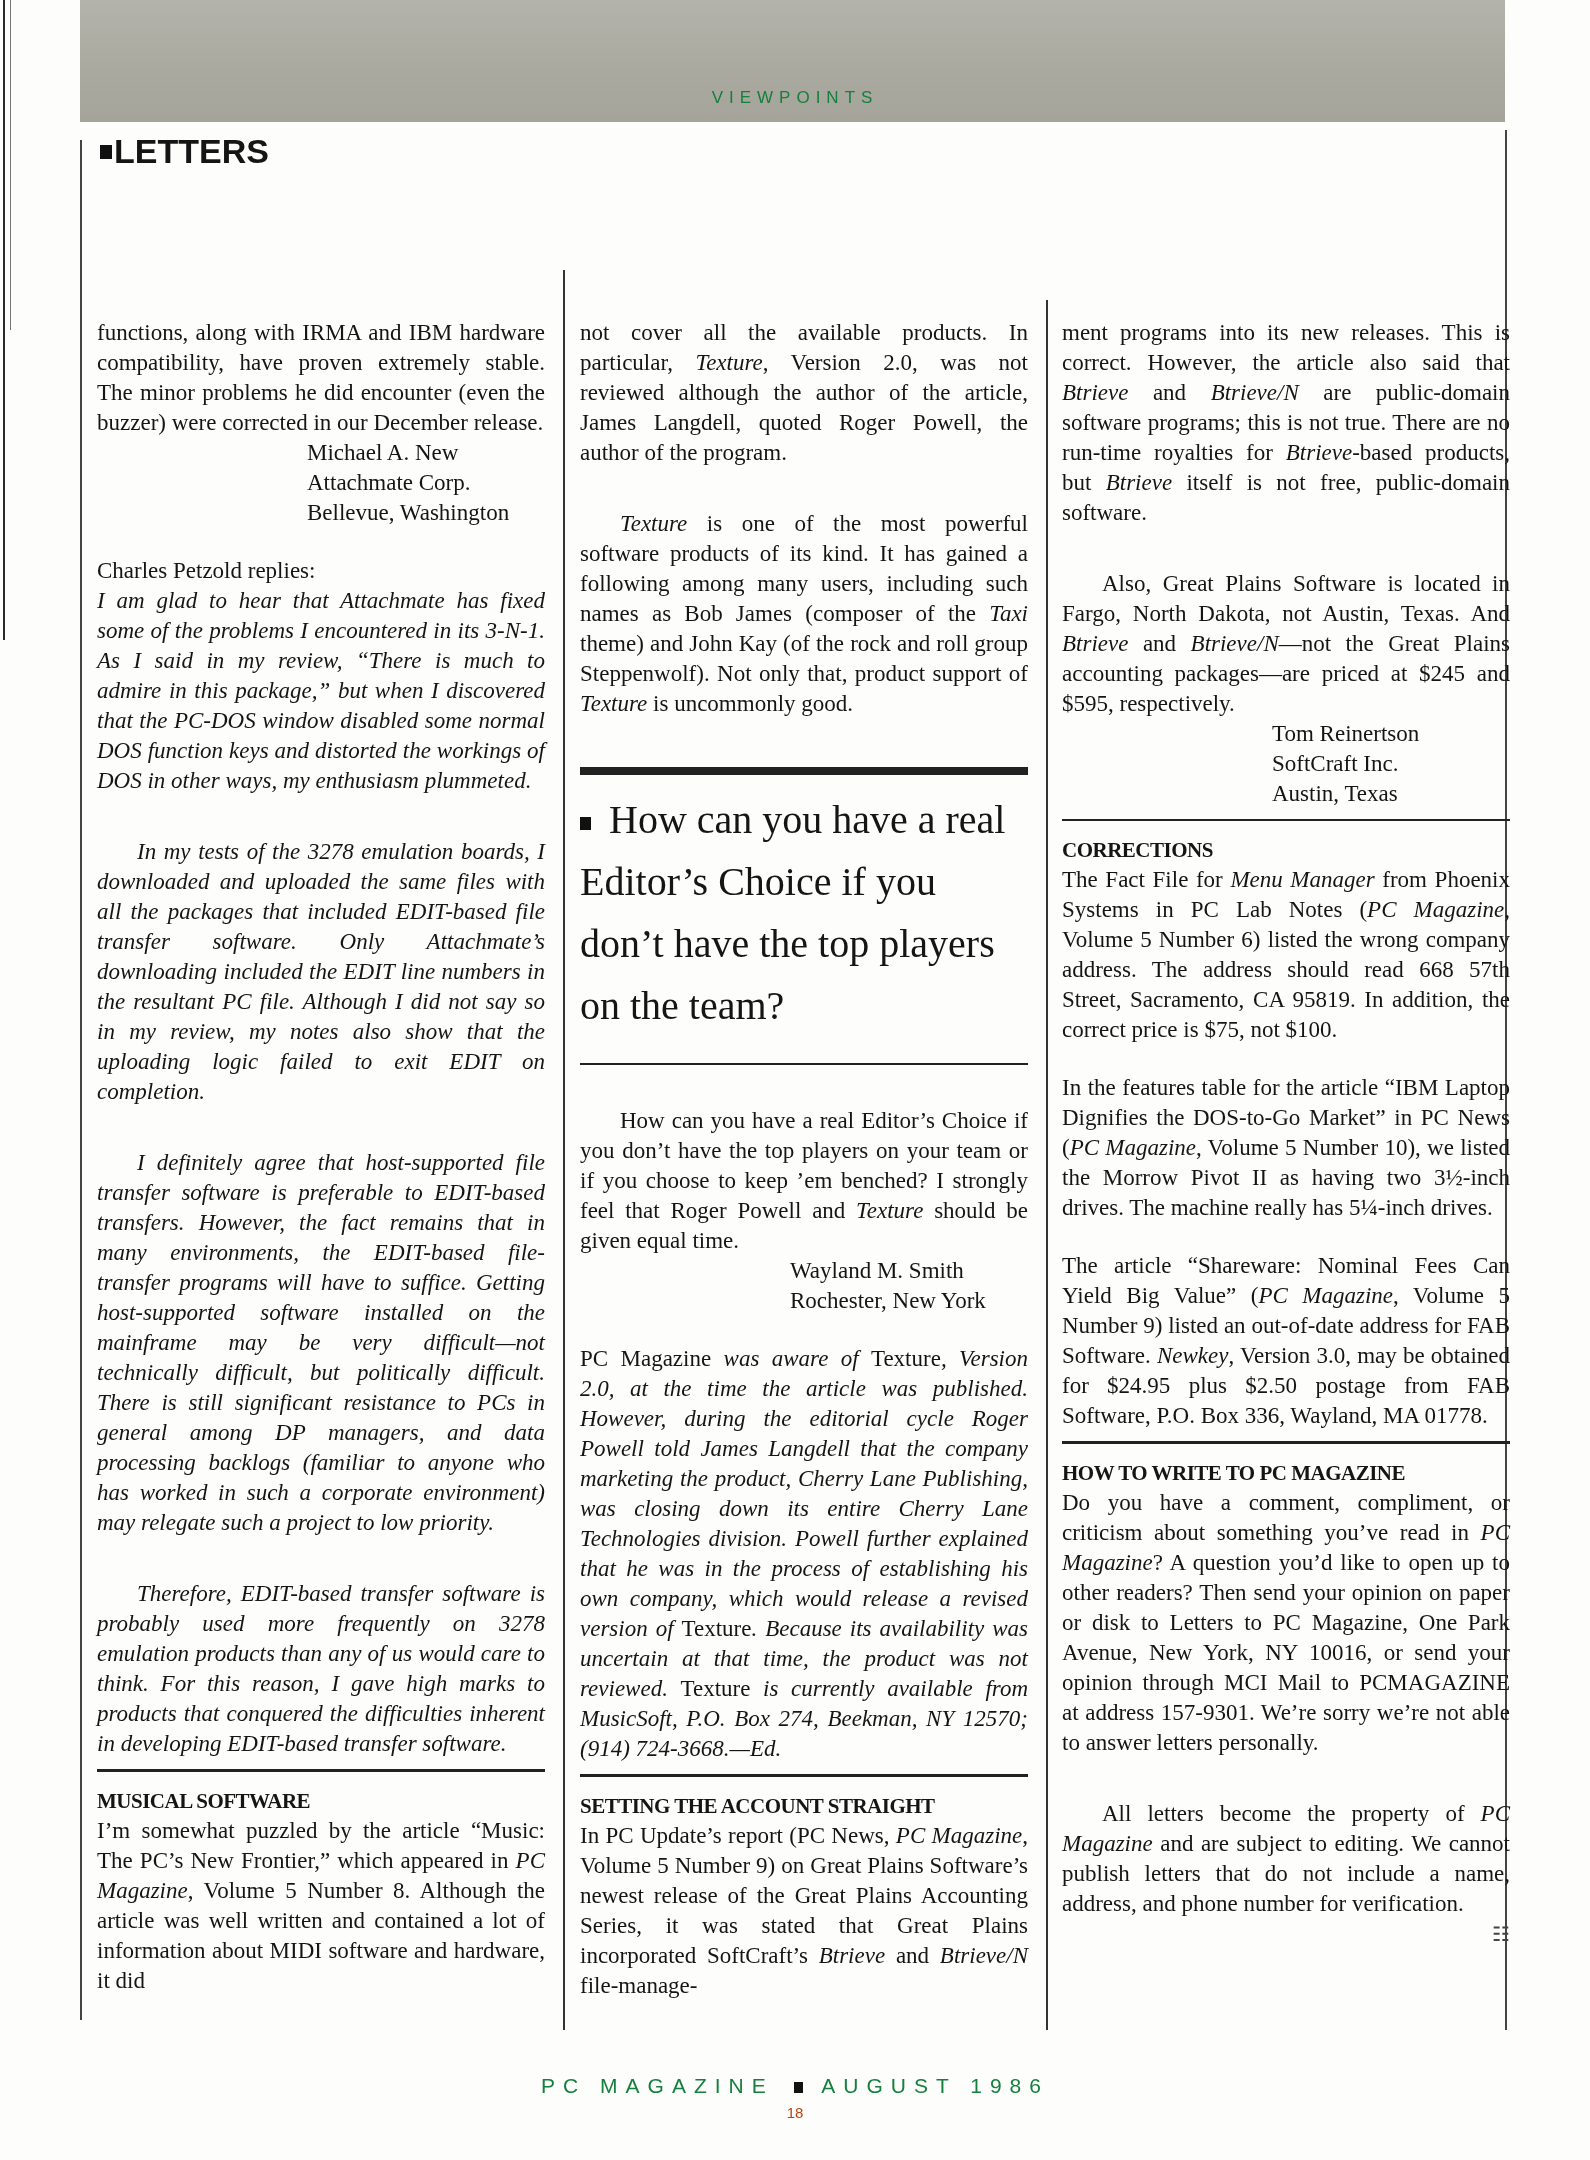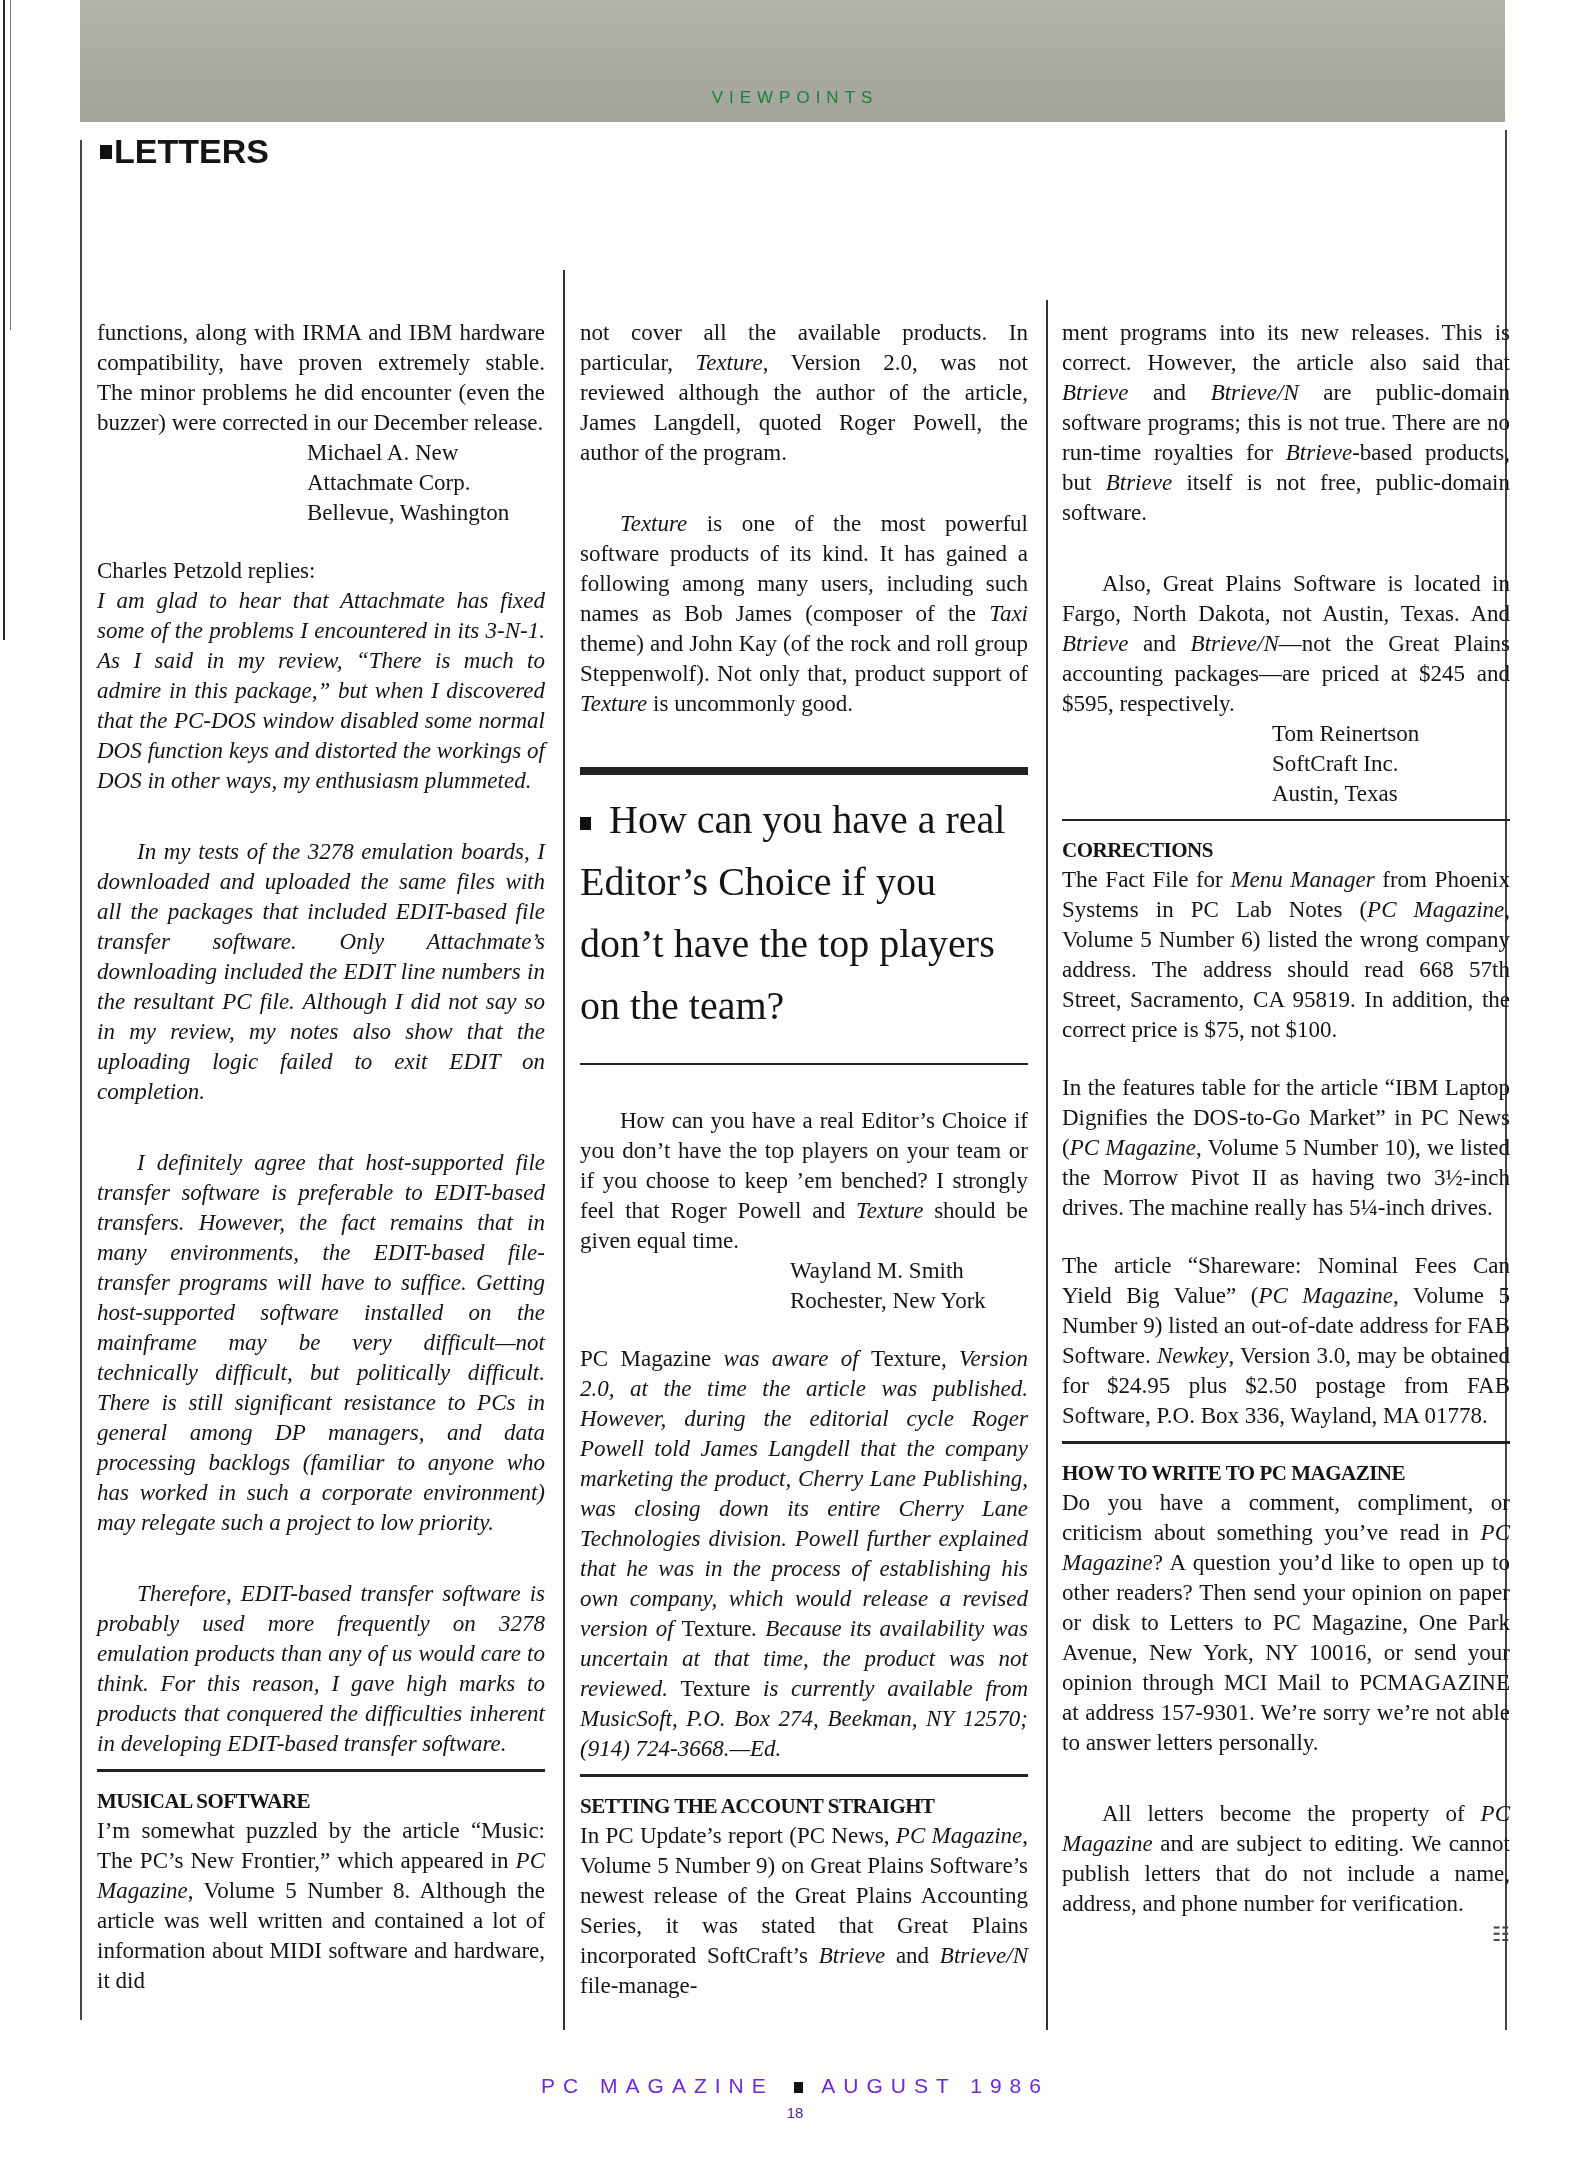--- a/index.html
+++ b/index.html
@@ -48,26 +48,26 @@
   .sub-head {
     font-weight: bold; font-size: 21px; letter-spacing: -0.5px;
     font-variant: small-caps; text-transform: none;
   }
   .pull-quote {
     font-size: 40px; line-height: 62px; text-align: left; margin: 8px 0 26px 0;
   }
   .pull-quote .bullet-sq { width: 11px; height: 13px; margin-right: 18px; vertical-align: middle; }
   .footer {
     position: absolute; left: 0; right: 0; top: 2074px; text-align: center;
-    font-family: "Liberation Sans", sans-serif; font-size: 21px; letter-spacing: 8px; color: #6d28d9;
+    font-family: "Liberation Sans", sans-serif; font-size: 21px; letter-spacing: 8px; color: #15803d;
   }
   .footer .bullet-sq { width: 9px; height: 11px; vertical-align: middle; margin: 0 6px; }
   .page-num {
     position: absolute; left: 0; right: 0; top: 2104px; text-align: center;
-    font-family: "Liberation Sans", sans-serif; font-size: 15px; color: #4c1d95;
+    font-family: "Liberation Sans", sans-serif; font-size: 15px; color: #c2410c;
   }
   .logo-mark { float: right; font-size: 20px; color: #444; }
 </style>
 </head>
 <body>
 
 <div class="edge-line" style="left:3px;height:640px;"></div>
 <div class="edge-line" style="left:10px;height:330px;background:#777;width:1px;"></div>
 
 <div class="header-band"></div>

